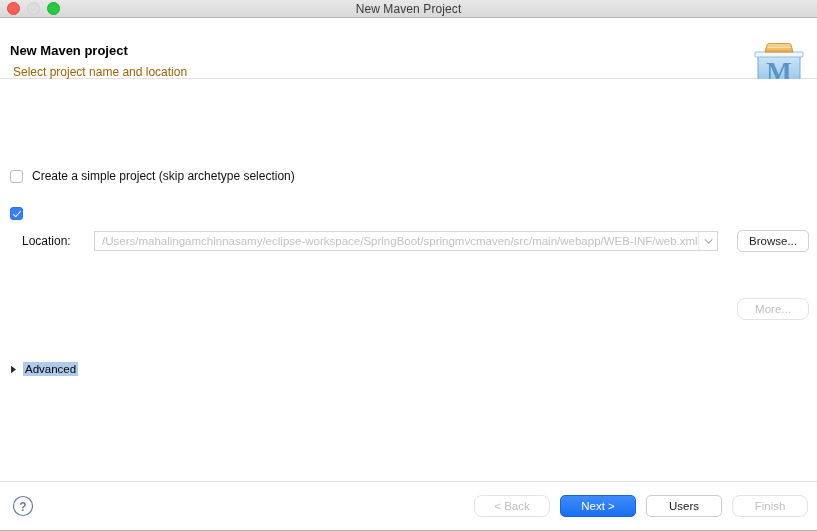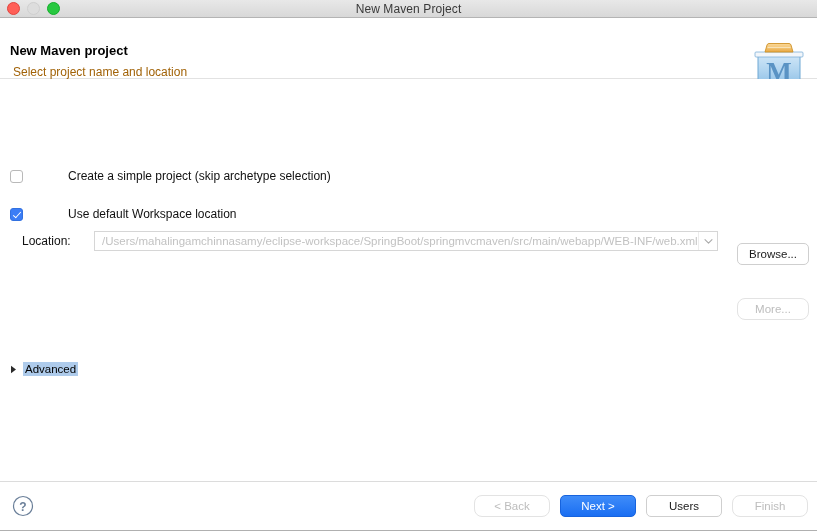--- a/index.html
+++ b/index.html
@@ -96,21 +96,21 @@
   .content {
     position: relative;
     flex: 1;
     background: #ffffff;
   }
   .row {
     position: absolute;
     display: flex;
     align-items: center;
   }
-  .cb-row { left: 10px; gap: 36px; }
+  .cb-row { left: 10px; }
   .checkbox {
     width: 13px;
     height: 13px;
     border-radius: 3px;
     border: 1px solid #b9b9b9;
     background: #ffffff;
     box-sizing: border-box;
     margin-right: 9px;
     flex: 0 0 auto;
     position: relative;
@@ -189,21 +189,21 @@
     font-family: "Liberation Sans", sans-serif;
   }
   .btn.disabled {
     color: #bdbdbd;
     border-color: #e3e3e3;
     border-radius: 8px;
   }
   #browse-button {
     position: absolute;
     left: 737px;
-    top: 164px;
+    top: 151px;
     width: 72px;
     height: 22px;
   }
 
   
   #workingset-row { left: 22px; top: 219px; }
   #workingset-row .field-label { width: 72px; }
   #workingset-combo { width: 630px; }
   .stepper {
     width: 18px;
@@ -324,21 +324,20 @@
 
   <div class="content">
 
     <div class="row cb-row" style="top:90px;">
       <span class="checkbox"></span>
       <span class="cb-label">Create a simple project (skip archetype selection)</span>
     </div>
 
     <div class="row cb-row" style="top:128px;">
       <span class="checkbox checked"></span>
-      <span class="cb-label">Use default Workspace location</span>
     </div>
 
     <div class="row" id="location-row">
       <span class="field-label">Location:</span>
       <span class="combo" id="location-combo">
         <span class="value">/Users/mahalingamchinnasamy/eclipse-workspace/SpringBoot/springmvcmaven/src/main/webapp/WEB-INF/web.xml</span>
         <span class="chevron">
           <svg width="9" height="7" viewBox="0 0 9 7">
               <path d="M1 1.6 L4.5 5.2 L8 1.6" fill="none" stroke="#aaaaaa" stroke-width="1.1" stroke-linecap="round" stroke-linejoin="round"></path>
             </svg>

